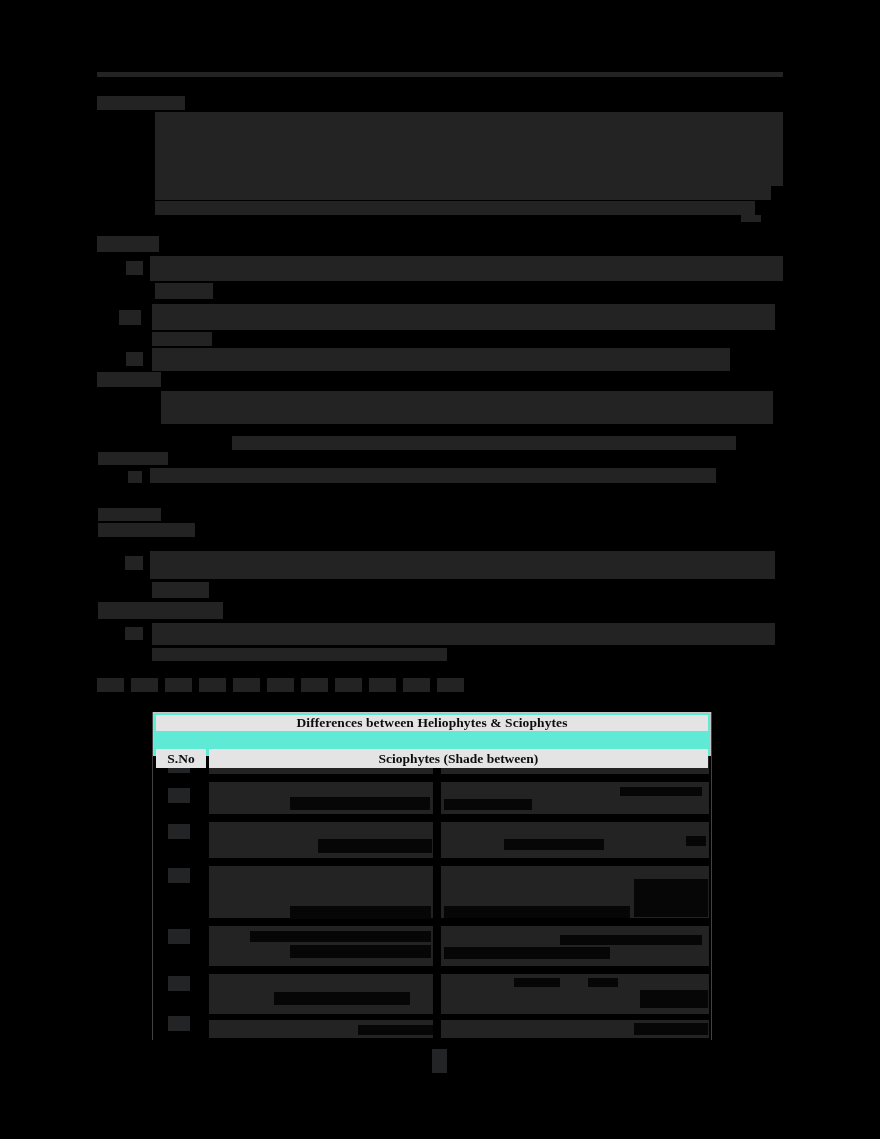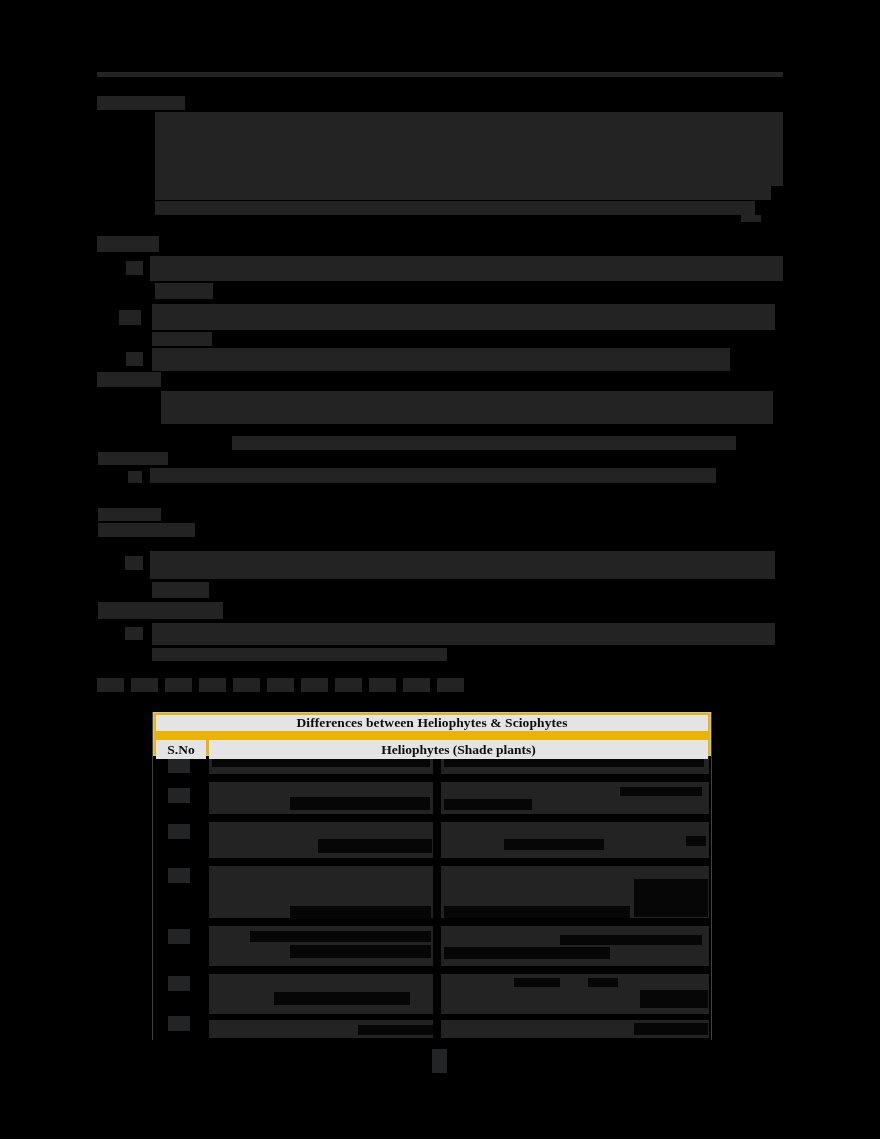--- a/index.html
+++ b/index.html
@@ -19,33 +19,33 @@
   .diff-table{position:absolute;left:153px;top:712px;width:558px;height:328px;}
   .t-frame{
     position:absolute;left:-1px;top:0;width:558px;height:328px;
     border-left:1px solid rgba(190,190,190,.35);
     border-right:1px solid rgba(190,190,190,.35);
     pointer-events:none;
   }
   .t-head{
     position:absolute;left:0;top:0;width:558px;height:44px;
     box-sizing:border-box;
-    background:#eab308;
+    background:#5eead4;
     border:1px solid #c4c4c4;
     padding:2px;
   }
   .t-title{
     height:16px;line-height:16px;
     background:#e4e4e4;color:#0d0d0d;
     text-align:center;
     font-size:13.5px;font-weight:600;
     letter-spacing:.1px;
   }
   .t-cols{
-    margin-top:9px;height:19px;
+    margin-top:18px;height:19px;
     display:flex;gap:3px;
   }
   .t-col{
     background:#e4e4e4;color:#0d0d0d;
     height:19px;line-height:19px;
     text-align:center;
     font-size:13.5px;font-weight:600;
     overflow:hidden;white-space:nowrap;
   }
   .t-col.c0{width:50px;}
@@ -133,18 +133,18 @@
       <div class="rb smear" style="left: 634px; top: 1023px; width: 74px; height: 12px; background: rgb(6, 6, 6);"></div>
       <div class="rb mark" style="left: 432px; top: 1049px; width: 15px; height: 24px; background: rgb(35, 36, 38);"></div>
     </div>
 
   <div class="diff-table">
     <div class="t-frame"></div>
     <div class="t-head">
       <div class="t-title">Differences between Heliophytes &amp; Sciophytes</div>
       <div class="t-cols">
         <div class="t-col c0">S.No</div>
-        <div class="t-col c2">Heliophytes (Shade plants)</div>
+        <div class="t-col c2">Sciophytes (Shade between)</div>
       </div>
     </div>
   </div>
 
 </div>
 
 </body></html>

